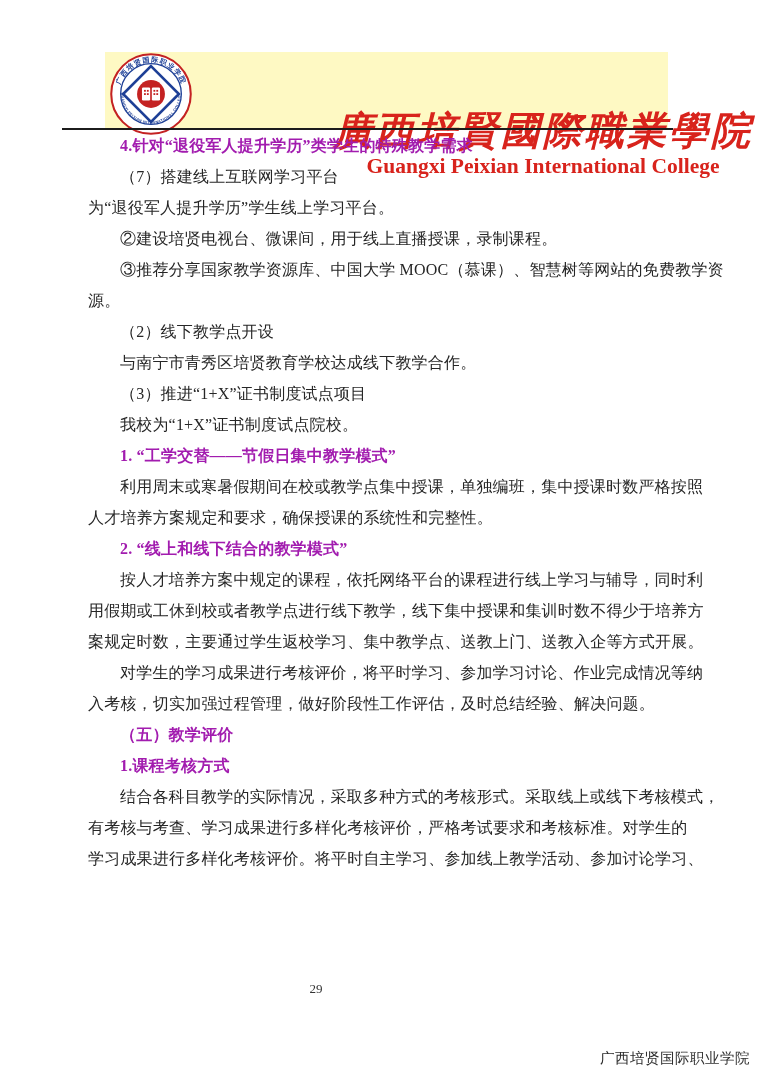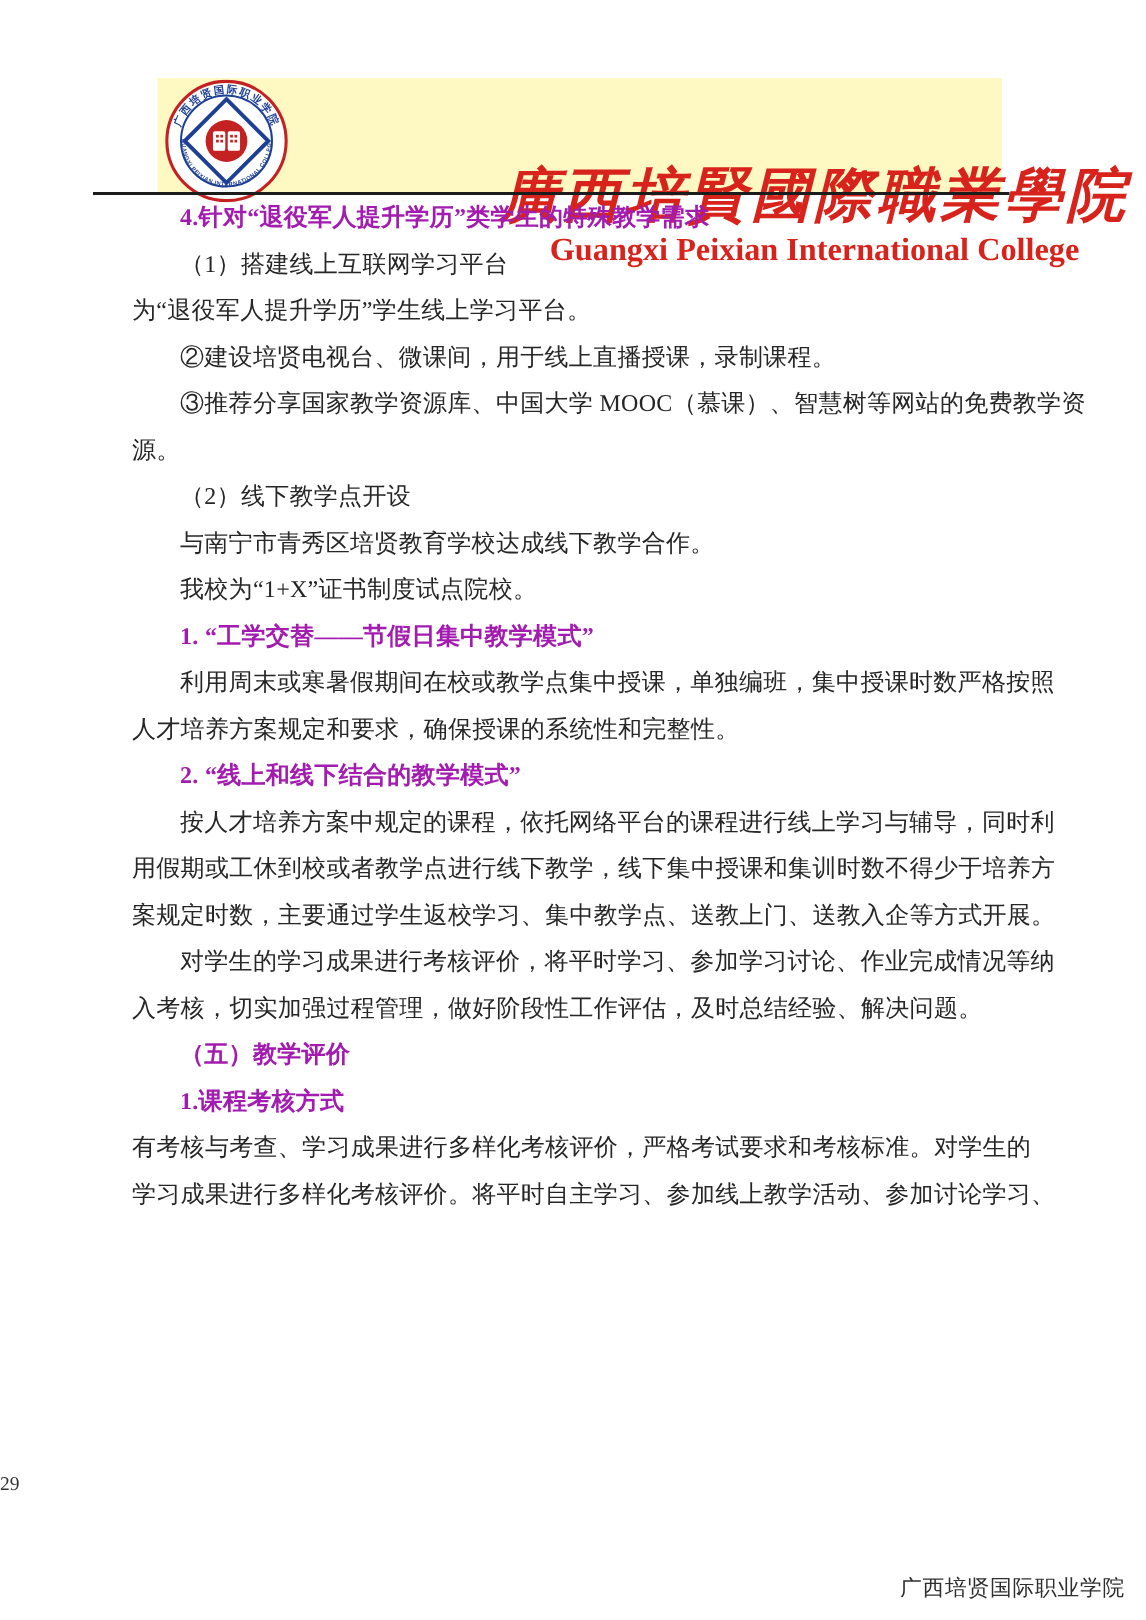--- a/index.html
+++ b/index.html
@@ -66,21 +66,21 @@
     letter-spacing: 0.2px;
     white-space: nowrap;
   }
   .doc-line.bold { font-weight: bold; color: #a21caf; font-family: Liberation Serif, serif; }
   .doc-line.indent { padding-left: 32px; }
   
   .page-number {
     position: absolute;
     left: 0; top: 981px;
     width: 632px;
-    text-align: left;
+    text-align: center;
     font-size: 13px;
     color: #333333;
   }
   .footer-watermark {
     position: absolute;
     right: 14px; top: 1049px;
     font-size: 14.5px;
     color: #2e2e2e;
     letter-spacing: 0.5px;
   }
@@ -129,37 +129,39 @@
       <rect x="53" y="49" width="2.2" height="2.2" fill="#c42222"></rect>
       <rect x="56.5" y="49" width="2.2" height="2.2" fill="#c42222"></rect>
     </g>
   </svg>
 </div>
 
 <div class="header-rule"></div>
 
 <div class="doc-body">
     <div class="doc-line bold indent">4.针对“退役军人提升学历”类学生的特殊教学需求</div>
-    <div class="doc-line indent">（1）搭建线上互联网学习平台</div>
+    <div class="doc-line indent">（7）搭建线上互联网学习平台</div>
     <div class="doc-line">为“退役军人提升学历”学生线上学习平台。</div>
     <div class="doc-line indent">②建设培贤电视台、微课间，用于线上直播授课，录制课程。</div>
     <div class="doc-line indent">③推荐分享国家教学资源库、中国大学 MOOC（慕课）、智慧树等网站的免费教学资</div>
     <div class="doc-line">源。</div>
     <div class="doc-line indent">（2）线下教学点开设</div>
     <div class="doc-line indent">与南宁市青秀区培贤教育学校达成线下教学合作。</div>
+    <div class="doc-line indent">（3）推进“1+X”证书制度试点项目</div>
     <div class="doc-line indent">我校为“1+X”证书制度试点院校。</div>
     <div class="doc-line bold indent">1. “工学交替——节假日集中教学模式”</div>
     <div class="doc-line indent">利用周末或寒暑假期间在校或教学点集中授课，单独编班，集中授课时数严格按照</div>
     <div class="doc-line">人才培养方案规定和要求，确保授课的系统性和完整性。</div>
     <div class="doc-line bold indent">2. “线上和线下结合的教学模式”</div>
     <div class="doc-line indent">按人才培养方案中规定的课程，依托网络平台的课程进行线上学习与辅导，同时利</div>
     <div class="doc-line">用假期或工休到校或者教学点进行线下教学，线下集中授课和集训时数不得少于培养方</div>
     <div class="doc-line">案规定时数，主要通过学生返校学习、集中教学点、送教上门、送教入企等方式开展。</div>
     <div class="doc-line indent">对学生的学习成果进行考核评价，将平时学习、参加学习讨论、作业完成情况等纳</div>
     <div class="doc-line">入考核，切实加强过程管理，做好阶段性工作评估，及时总结经验、解决问题。</div>
     <div class="doc-line bold indent">（五）教学评价</div>
     <div class="doc-line bold indent">1.课程考核方式</div>
+    <div class="doc-line indent">结合各科目教学的实际情况，采取多种方式的考核形式。采取线上或线下考核模式，</div>
     <div class="doc-line">有考核与考查、学习成果进行多样化考核评价，严格考试要求和考核标准。对学生的</div>
     <div class="doc-line">学习成果进行多样化考核评价。将平时自主学习、参加线上教学活动、参加讨论学习、</div>
   </div>
 
 <div class="page-number">29</div>
 <div class="footer-watermark">广西培贤国际职业学院</div>
 
 </body></html>

